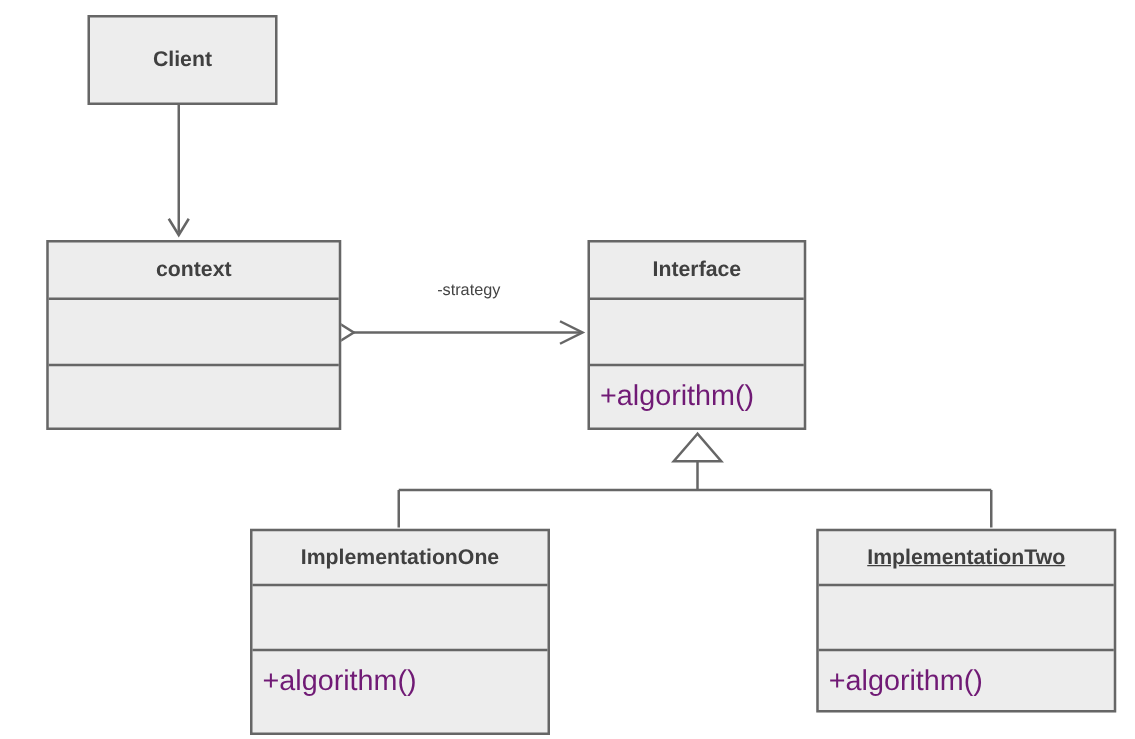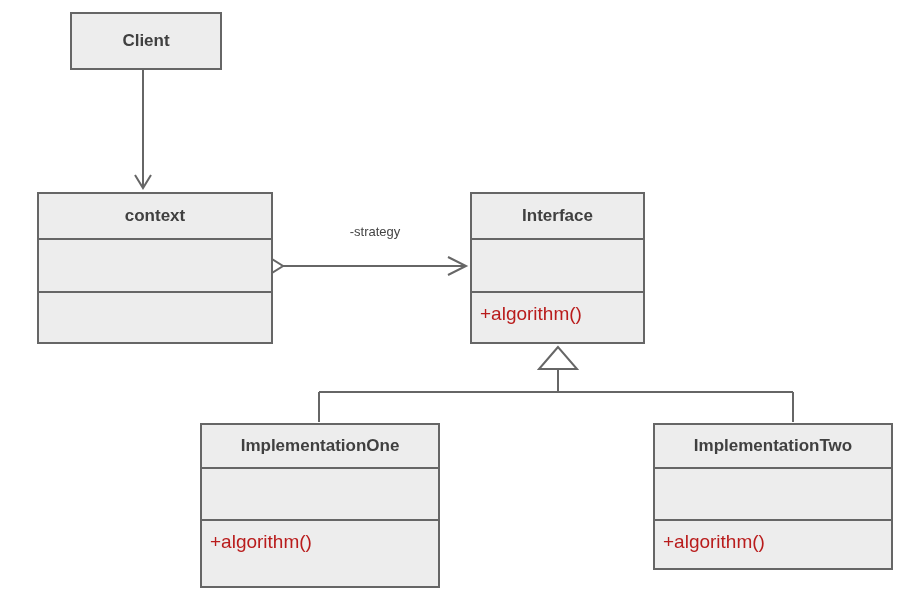--- a/index.html
+++ b/index.html
@@ -34,26 +34,26 @@
     display: flex;
     align-items: center;
     justify-content: center;
     font-weight: bold;
     font-size: 17px;
     color: #404040;
   }
   .uml-section {
     box-sizing: border-box;
     border-top: 2px solid #666666;
-    font-size: 19px;
-    color: #b91c1c;
+    font-size: 23px;
+    color: #701a75;
     padding: 10px 0 0 8px;
   }
   
-  #class-client { left: 70px; top: 12px; width: 152px; height: 58px; }
+  #class-client { left: 70px; top: 12px; width: 152px; height: 72px; }
   #class-client .uml-title { flex: 1 1 auto; }
 
   
   #class-context { left: 37px; top: 192px; width: 236px; height: 152px; }
   #class-context .uml-title { flex: 0 0 44px; }
   #class-context .sec-attrs { flex: 0 0 53px; }
   #class-context .sec-methods { flex: 1 1 auto; }
 
   
   #class-interface { left: 470px; top: 192px; width: 175px; height: 152px; }
@@ -62,21 +62,21 @@
   #class-interface .sec-methods { flex: 1 1 auto; }
 
   
   #class-impl-one { left: 200px; top: 423px; width: 240px; height: 165px; }
   #class-impl-one .uml-title { flex: 0 0 42px; }
   #class-impl-one .sec-attrs { flex: 0 0 52px; }
   #class-impl-one .sec-methods { flex: 1 1 auto; }
 
   
   #class-impl-two { left: 653px; top: 423px; width: 240px; height: 147px; }
-  #class-impl-two .uml-title { flex: 0 0 42px; }
+  #class-impl-two .uml-title { flex: 0 0 42px; text-decoration: underline; }
   #class-impl-two .sec-attrs { flex: 0 0 52px; }
   #class-impl-two .sec-methods { flex: 1 1 auto; }
 
   .edge-label {
     position: absolute;
     left: 320px;
     top: 224px;
     width: 110px;
     text-align: center;
     font-size: 13px;

